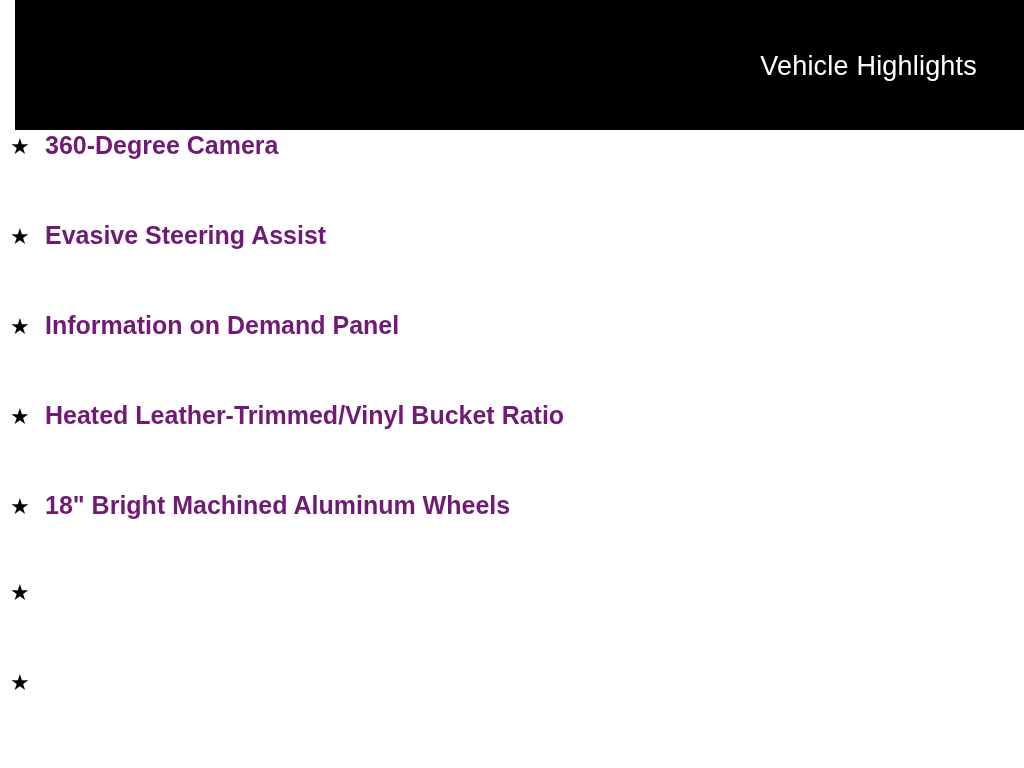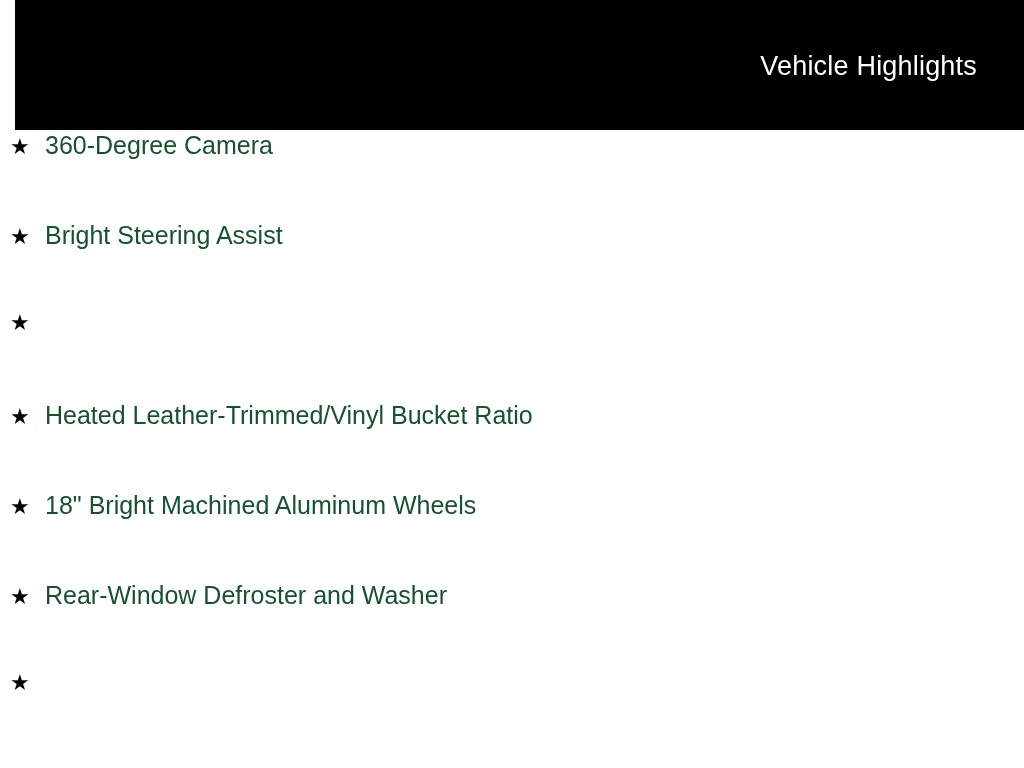--- a/index.html
+++ b/index.html
@@ -58,59 +58,59 @@
   .star-icon {
     display: inline-block;
     width: 24px;
     flex: 0 0 24px;
     color: #000000;
     font-size: 22px;
     line-height: 26px;
     text-align: left;
   }
   .item-label {
-    color: #14532d;
+    color: #701a75;
     font-size: 25px;
     line-height: 30px;
-    font-weight: 400;
+    font-weight: 700;
     padding-left: 11px;
     white-space: nowrap;
   }
 </style>
 </head>
 <body>
 
 <div class="page">
 
   <div class="header-bar">
     <div class="header-title">Vehicle Highlights</div>
   </div>
 
   <ul class="highlights-list">
     <li class="highlight-item">
       <span class="star-icon">★</span>
       <span class="item-label">360-Degree Camera</span>
     </li>
     <li class="highlight-item">
       <span class="star-icon">★</span>
-      <span class="item-label">Bright Steering Assist</span>
+      <span class="item-label">Evasive Steering Assist</span>
     </li>
     <li class="highlight-item">
       <span class="star-icon">★</span>
+      <span class="item-label">Information on Demand Panel</span>
     </li>
     <li class="highlight-item">
       <span class="star-icon">★</span>
       <span class="item-label">Heated Leather-Trimmed/Vinyl Bucket Ratio</span>
     </li>
     <li class="highlight-item">
       <span class="star-icon">★</span>
       <span class="item-label">18" Bright Machined Aluminum Wheels</span>
     </li>
     <li class="highlight-item">
       <span class="star-icon">★</span>
-      <span class="item-label">Rear-Window Defroster and Washer</span>
     </li>
     <li class="highlight-item">
       <span class="star-icon">★</span>
     </li>
   </ul>
 
 </div>
 
 </body></html>

